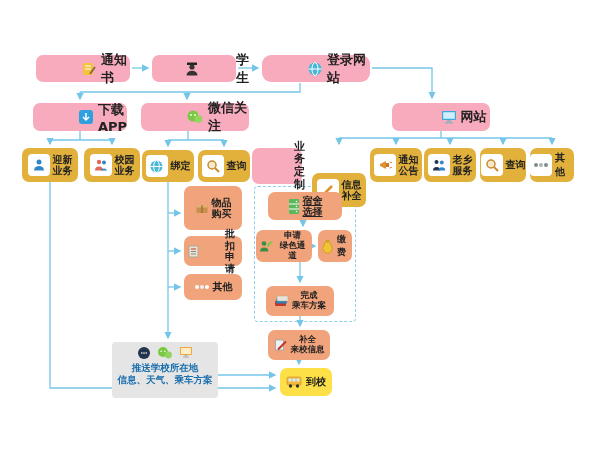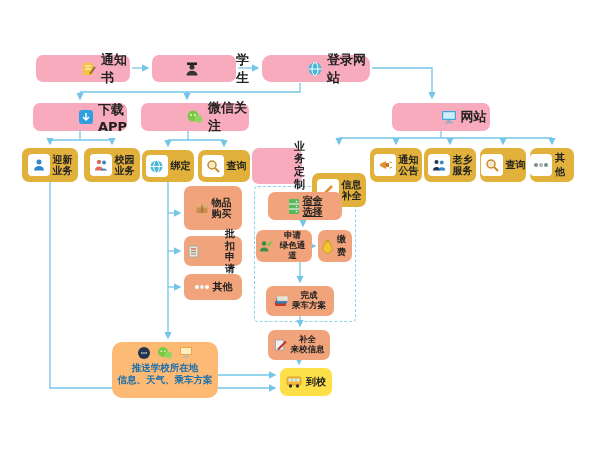--- a/index.html
+++ b/index.html
@@ -7,21 +7,21 @@
   #connectors{position:absolute;left:0;top:0;z-index:1;}
   .dashed-group{position:absolute;left:254px;top:186px;width:100px;height:134px;border:1px dashed #8fd0ec;border-radius:4px;z-index:0;}
   .node{position:absolute;box-sizing:border-box;display:flex;align-items:center;justify-content:center;gap:4px;border-radius:7px;font-weight:bold;color:#222;z-index:2;}
   .pink{background:#f8abbd;font-size:13px;padding-left:45px;}
   .ybox{background:#e2b13c;font-size:10px;padding:2px 0;gap:3px;}
   .obox{background:#f1a37b;font-size:10px;padding:2px 3px;gap:3px;}
   .tile{background:#fff;border-radius:4px;width:22px;height:22px;display:flex;align-items:center;justify-content:center;flex:none;}
   .two{line-height:1.15;text-align:center;}
   .two span{display:block;}
   .tiny span:last-child{font-size:8.5px;}
-  .pushbox{position:absolute;left:112px;top:342px;width:106px;height:56px;background:#fdba74;border-radius:10px;z-index:2;color:#1a6fae;font-size:9.5px;font-weight:bold;text-align:center;box-sizing:border-box;padding-top:4px;}
+  .pushbox{position:absolute;left:112px;top:342px;width:106px;height:56px;background:#e5e5e5;border-radius:4px;z-index:2;color:#1a6fae;font-size:9.5px;font-weight:bold;text-align:center;box-sizing:border-box;padding-top:4px;}
   .pushbox .icons{display:flex;justify-content:center;gap:6px;margin-bottom:2px;}
   .pushbox .lines{line-height:1.25;}
   .pushbox .lines span{display:block;}
   svg{display:block;}
 </style>
 </head>
 <body>
 
 <div id="canvas">
 

